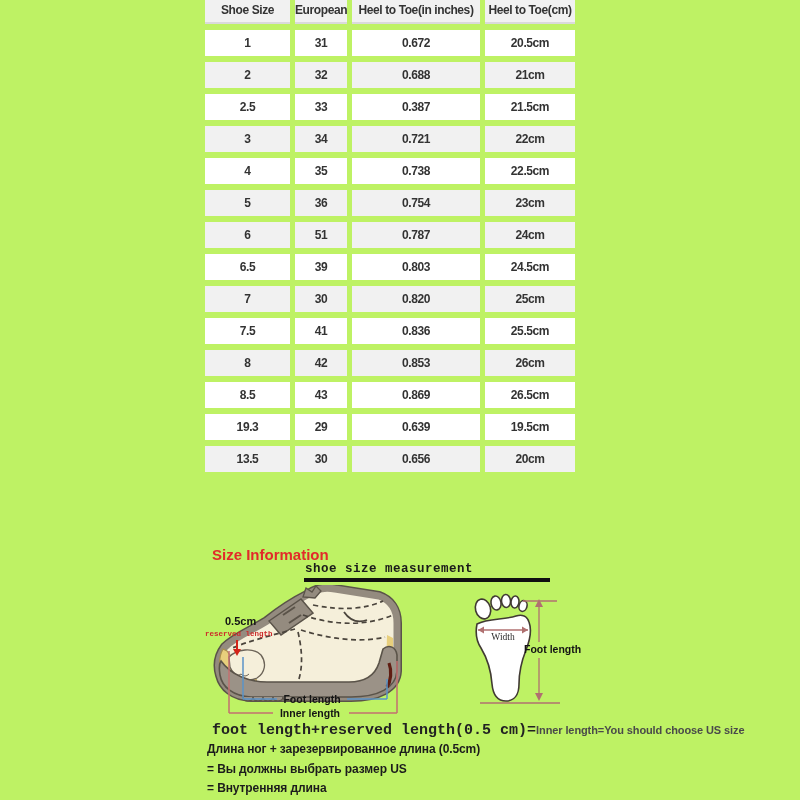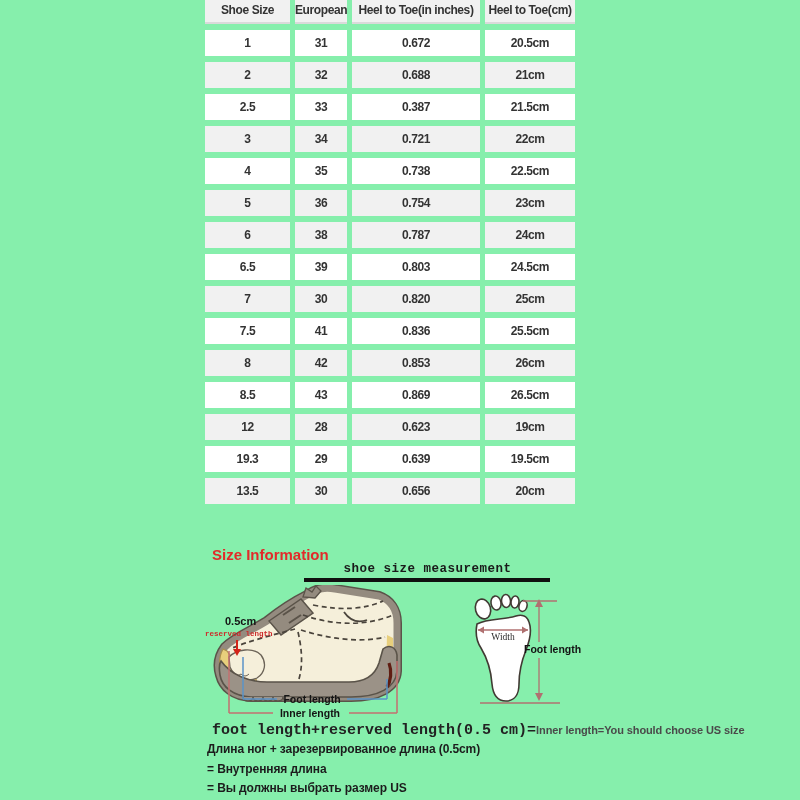--- a/index.html
+++ b/index.html
@@ -1,19 +1,19 @@
 <!DOCTYPE html>
 <html><head>
 <meta charset="utf-8">
 <style>
   html,body { margin:0; padding:0; background:#fff; }
   .page {
     position: relative;
     width: 800px; height: 800px;
-    background: #86efac;
+    background: #bef264;
     overflow: hidden;
     font-family: "Liberation Sans", "DejaVu Sans", sans-serif;
   }
 
   
   .size-table {
     border-collapse: separate;
     border-spacing: 5px 6px;
     table-layout: fixed;
     width: 380px;
@@ -38,21 +38,20 @@
   .size-table th:nth-child(3) { width: 128px; }
   .size-table th:nth-child(4) { width: 90px; }
 
   
   .size-info-heading {
     position: absolute; left: 212px; top: 546px;
     font-size: 15px; font-weight: bold; color: #e22a2a;
   }
   .diagram-title {
     position: absolute; left: 305px; top: 562px; width: 245px;
-    text-align: center;
     font-family: "Liberation Mono", "DejaVu Sans Mono", monospace;
     font-size: 12.5px; font-weight: bold; color: #1a1a1a;
     letter-spacing: 0.5px; white-space: nowrap;
   }
   .diagram-title-bar {
     position: absolute; left: 304px; top: 578px;
     width: 246px; height: 4px; background: #101010;
   }
   .shoe-svg { position: absolute; left: 203px; top: 585px; }
   .foot-svg { position: absolute; left: 468px; top: 592px; }
@@ -135,21 +134,21 @@
           <td>22.5cm</td>
         </tr>
         <tr class="shade">
           <td>5</td>
           <td>36</td>
           <td>0.754</td>
           <td>23cm</td>
         </tr>
         <tr class="shade">
           <td>6</td>
-          <td>38</td>
+          <td>51</td>
           <td>0.787</td>
           <td>24cm</td>
         </tr>
         <tr>
           <td>6.5</td>
           <td>39</td>
           <td>0.803</td>
           <td>24.5cm</td>
         </tr>
         <tr class="shade">
@@ -168,26 +167,20 @@
           <td>8</td>
           <td>42</td>
           <td>0.853</td>
           <td>26cm</td>
         </tr>
         <tr>
           <td>8.5</td>
           <td>43</td>
           <td>0.869</td>
           <td>26.5cm</td>
-        </tr>
-        <tr class="shade">
-          <td>12</td>
-          <td>28</td>
-          <td>0.623</td>
-          <td>19cm</td>
         </tr>
         <tr>
           <td>19.3</td>
           <td>29</td>
           <td>0.639</td>
           <td>19.5cm</td>
         </tr>
         <tr class="shade">
           <td>13.5</td>
           <td>30</td>
@@ -273,17 +266,17 @@
     </g>
     <polygon points="71,7 67,15 75,15" fill="#b07070"></polygon>
     <polygon points="71,109 67,101 75,101" fill="#b07070"></polygon>
     <text x="56" y="61" class="lbl-bold">Foot length</text>
   </svg>
 
   <div class="formula"><span class="formula-mono">foot length+reserved length(0.5 cm)=</span><span class="formula-bold">Inner length=You should choose US size</span></div>
 
   <div class="ru-notes">
     <div>Длина ног + зарезервированное длина (0.5cm)</div>
+    <div>= Вы должны выбрать размер US</div>
     <div>= Внутренняя длина</div>
-    <div>= Вы должны выбрать размер US</div>
   </div>
 
 </div>
 
 </body></html>

